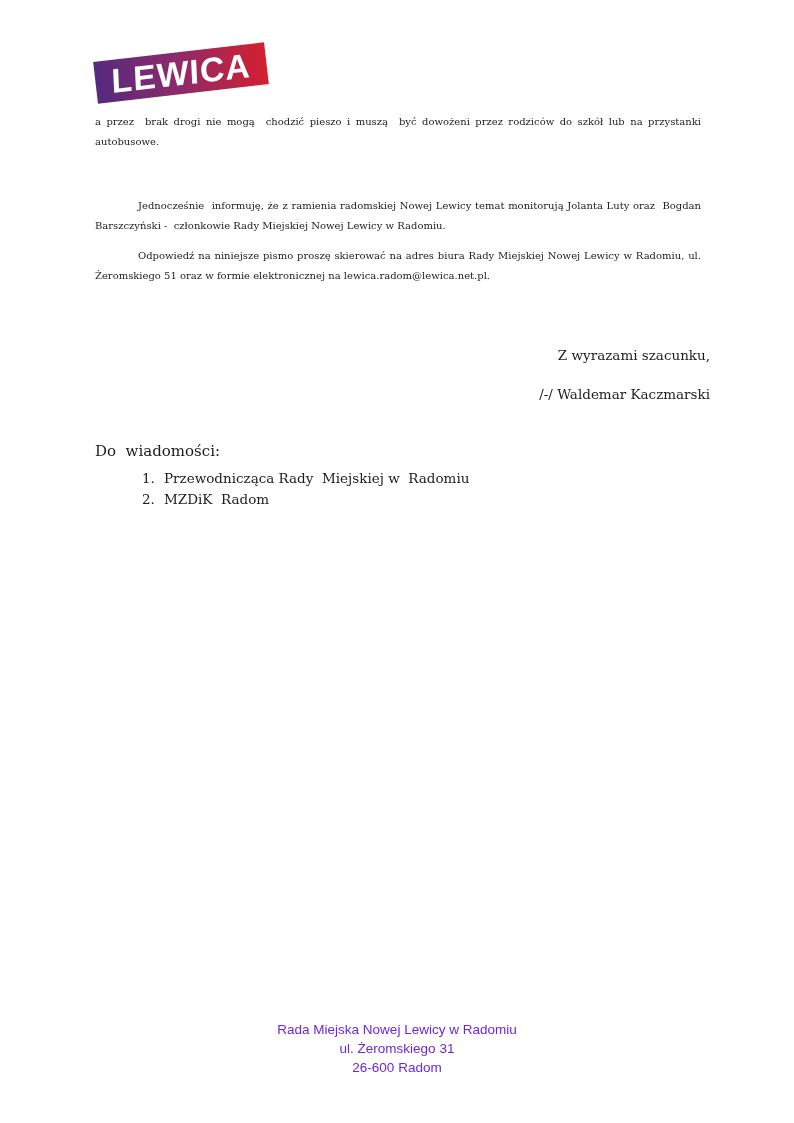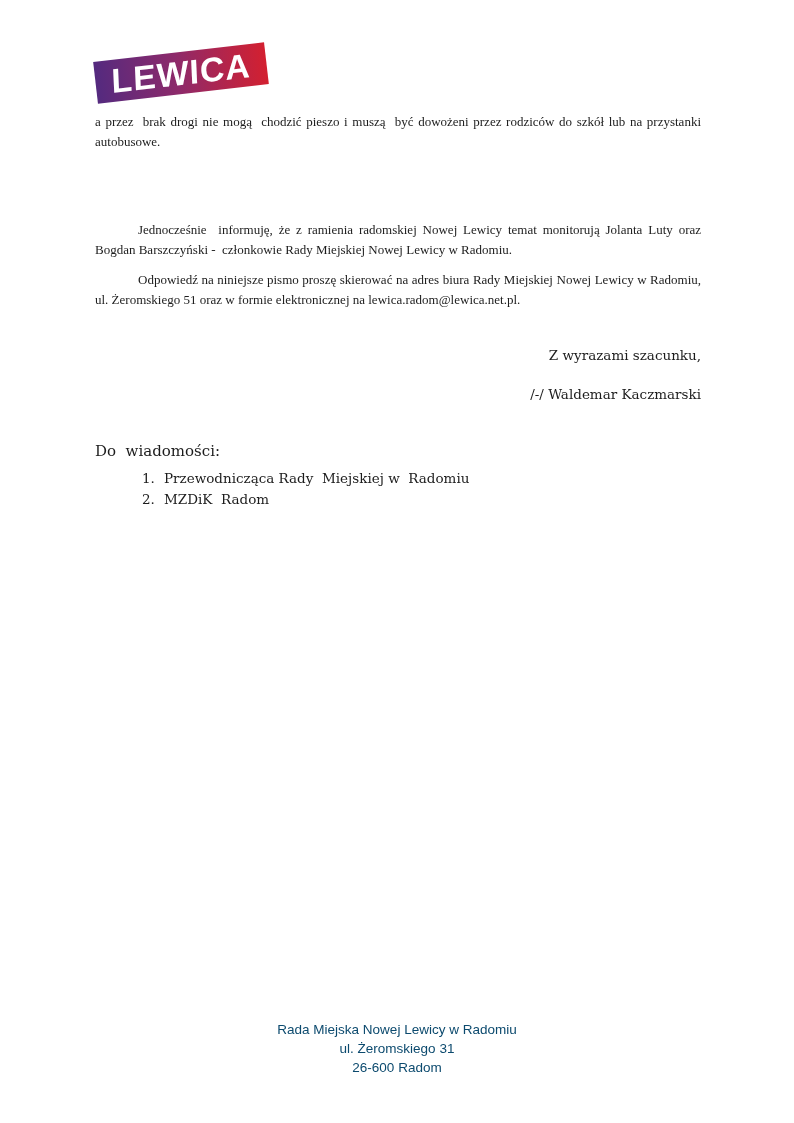--- a/index.html
+++ b/index.html
@@ -34,34 +34,33 @@
     letter-spacing: 1px;
     line-height: 1;
     transform: skewX(-4deg);
     white-space: nowrap;
   }
   
   .para {
     position: absolute;
     left: 95px;
     width: 606px;
-    font-size: 13px;
+    font-size: 10px;
     line-height: 20px;
     text-align: justify;
     white-space: pre-wrap;
-    font-family: Liberation Serif, serif;
   }
-  .para.indent { text-indent: 43px; margin-top: 24px; }
+  .para.indent { text-indent: 43px; }
   #p1 { top: 112px; }
   #p2 { top: 196px; }
   #p3 { top: 246px; }
 
   .closing {
     position: absolute;
-    left: 95px;
+    left: 104px;
     top: 345px;
     width: 606px;
     text-align: right;
     font-size: 13.5px;
     line-height: 20px;
   }
   .closing .signature { margin-top: 19px; }
 
   .cc-heading {
     position: absolute;
@@ -85,21 +84,21 @@
   
   .footer {
     position: absolute;
     left: 0;
     right: 0;
     top: 1020px;
     text-align: center;
     font-family: "Liberation Sans", sans-serif;
     font-size: 13.5px;
     line-height: 19px;
-    color: #0c4a6e;
+    color: #6d28d9;
   }
 </style>
 </head>
 <body>
 
 <div class="page">
 
   <div class="logo" style="background: linear-gradient(90deg, rgb(84, 42, 127) 0%, rgb(142, 42, 106) 48%, rgb(211, 32, 48) 100%); color: rgb(255, 255, 255);">
     <span class="logo-text">LEWICA</span>
   </div>

